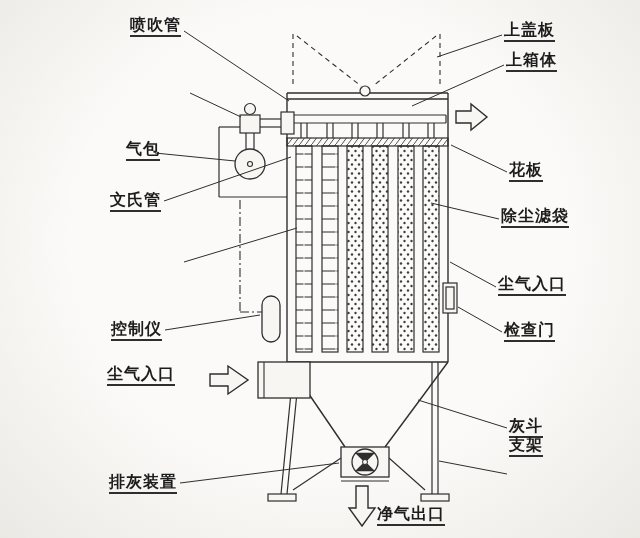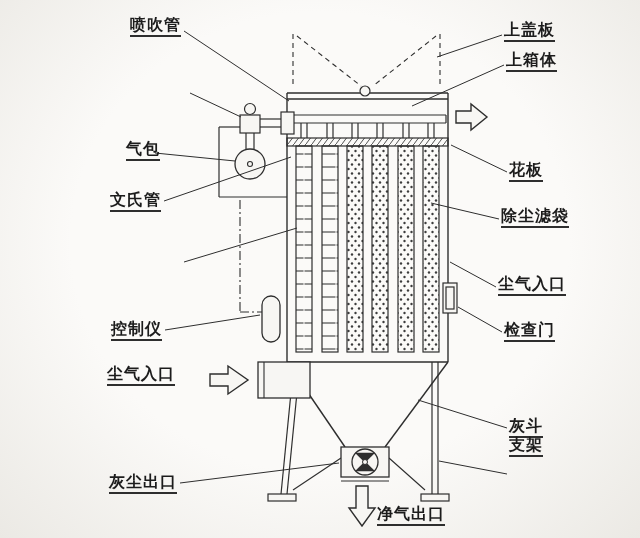--- a/index.html
+++ b/index.html
@@ -172,21 +172,21 @@
       <line x1="507" y1="428" x2="418" y2="400"></line>
       <line x1="507" y1="474" x2="439" y2="461"></line>
     </g>
   </svg>
 
   <div class="lbl" style="left:130px; top:16px">喷吹管</div>
   <div class="lbl" style="left:126px; top:140px">气包</div>
   <div class="lbl" style="left:110px; top:191px">文氏管</div>
   <div class="lbl" style="left:111px; top:320px">控制仪</div>
   <div class="lbl" style="left:107px; top:365px">尘气入口</div>
-  <div class="lbl" style="left:109px; top:473px">灰尘出口</div>
+  <div class="lbl" style="left:109px; top:473px">排灰装置</div>
 
   <div class="lbl" style="left:504px; top:21px">上盖板</div>
   <div class="lbl" style="left:506px; top:51px">上箱体</div>
   <div class="lbl" style="left:509px; top:161px">花板</div>
   <div class="lbl" style="left:501px; top:207px">除尘滤袋</div>
   <div class="lbl" style="left:498px; top:275px">尘气入口</div>
   <div class="lbl" style="left:504px; top:321px">检查门</div>
   <div class="lbl" style="left:509px; top:417px">灰斗</div>
   <div class="lbl" style="left:509px; top:436px">支架</div>
   <div class="lbl" style="left:377px; top:505px">净气出口</div>

